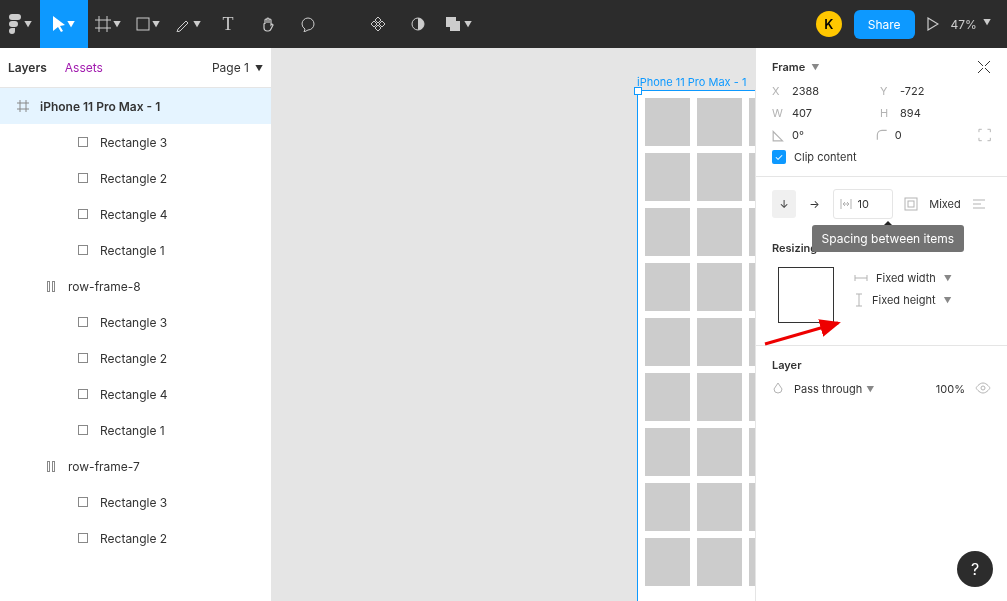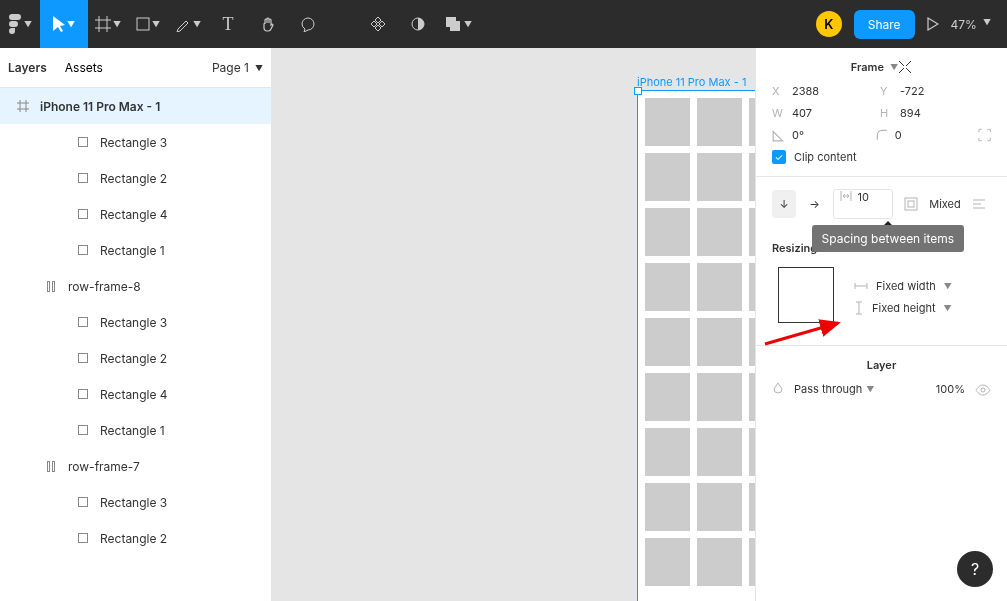--- a/index.html
+++ b/index.html
@@ -12,21 +12,21 @@
 .tb-chev{font-size:8px;margin-left:2px}
 .tb-right{margin-left:auto;display:flex;align-items:center;gap:12px;padding-right:16px}
 .avatar{width:26px;height:26px;border-radius:50%;background:#ffc700;color:#000;display:flex;align-items:center;justify-content:center;font-weight:600;font-size:13px}
 .share-btn{background:#0d99ff;color:#fff;border:none;border-radius:6px;padding:7px 14px;font-size:12px;cursor:pointer}
 .play{color:#ccc;font-size:13px}
 .zoom{color:#ccc;font-size:12px;display:flex;align-items:flex-start;gap:4px}
 
 .main{display:flex;height:553px}
 .left-panel{width:272px;background:#fff;border-right:1px solid #e5e5e5;overflow:hidden}
 .lp-tabs{display:flex;align-items:center;height:40px;padding:0 8px;border-bottom:1px solid #e5e5e5;font-size:12px}
-.lp-tab{margin-right:18px;color:#000000;cursor:pointer}
+.lp-tab{margin-right:18px;color:#a21caf;cursor:pointer}
 .lp-tab.active{color:#333;font-weight:600}
 .lp-page{margin-left:auto;color:#333;display:flex;align-items:center;gap:4px;cursor:pointer}
 .layer-row{height:36px;display:flex;align-items:center;font-size:12px;color:#333;cursor:pointer;padding-left:16px}
 .layer-row.selected{background:#e5f4ff;font-weight:600}
 .layer-row .icon{width:14px;height:14px;margin-right:10px;flex-shrink:0;display:flex;align-items:center;justify-content:center;color:#888}
 .layer-row.depth1{padding-left:44px}
 .layer-row.depth2{padding-left:76px}
 .stack-ic{display:flex;gap:2px}
 .stack-ic span{width:3px;height:11px;border:1px solid #888}
 .rect-ic{width:10px;height:10px;border:1px solid #888}
@@ -35,42 +35,42 @@
 .artboard-label{position:absolute;top:27px;left:365px;font-size:11px;color:#0d99ff}
 .artboard{position:absolute;top:42px;left:365px;width:216px;height:526px;background:#fff;border:1px solid #0d99ff}
 .sel-handle{position:absolute;width:8px;height:8px;background:#fff;border:1px solid #0d99ff}
 .sh-tl{top:-4px;left:-4px}
 .grid{padding:7px;display:flex;flex-direction:column;gap:7px}
 .grow{display:flex;gap:7px}
 .gcell{width:45px;height:48px;background:#ccc}
 
 .right-panel{width:252px;background:#fff;border-left:1px solid #e5e5e5;font-size:11px;color:#333;overflow:hidden}
 .rp-section{padding:12px 16px;border-bottom:1px solid #e5e5e5}
-.rp-head{display:flex;align-items:center;justify-content:center;margin-bottom:10px}
+.rp-head{display:flex;align-items:center;justify-content:space-between;margin-bottom:10px}
 .rp-head h4{font-size:11px;font-weight:600}
 .rp-row{display:flex;align-items:center;margin-bottom:8px;gap:8px}
 .rp-field{display:flex;align-items:center;gap:6px;width:100px}
 .rp-label{color:#b3b3b3;width:14px;font-size:11px}
 .rp-val{color:#333}
 .rp-chev{font-size:8px;color:#888}
 .corner-ic{width:14px;height:14px;color:#b3b3b3}
 .clip-row{display:flex;align-items:center;gap:8px;margin-top:6px}
 .checkbox{width:14px;height:14px;background:#0d99ff;border-radius:2px;display:flex;align-items:center;justify-content:center;color:#fff;font-size:10px}
 .al-controls{display:flex;align-items:center;gap:6px}
 .al-btn{width:28px;height:28px;border:1px solid transparent;border-radius:3px;display:flex;align-items:center;justify-content:center;color:#333;cursor:pointer}
 .al-btn.sel{background:#f0f0f0}
-.al-input{border:1px solid #e5e5e5;border-radius:3px;height:30px;width:68px;display:flex;padding:0 6px;gap:6px;position:relative}
+.al-input{border:1px solid #e5e5e5;border-radius:3px;height:30px;width:68px;display:flex;align-items:center;padding:0 6px;gap:6px;position:relative}
 .al-icon{color:#b3b3b3}
 .tooltip{position:absolute;top:35px;left:-22px;background:#737373;color:#fff;padding:6px 10px;border-radius:3px;font-size:12px;white-space:nowrap}
 .tooltip:before{content:"";position:absolute;top:-4px;left:50%;margin-left:-4px;border:4px solid transparent;border-bottom-color:#222;border-top:none}
 .arrow-annot{position:absolute;top:319px;left:760px;pointer-events:none;z-index:10}
 .resizing-box{width:56px;height:56px;border:1px solid #333;margin:4px 0 0 6px}
-.resize-row{display:flex;align-items:flex-end;gap:10px;margin-bottom:10px}
+.resize-row{display:flex;align-items:center;gap:10px;margin-bottom:10px}
 .resize-opts{margin-left:10px;flex:1}
-.layer-opacity{display:flex;align-items:flex-end;gap:10px}
+.layer-opacity{display:flex;align-items:flex-start;gap:10px}
 .help-btn{position:absolute;bottom:14px;right:14px;width:36px;height:36px;border-radius:50%;background:#2c2c2c;color:#fff;display:flex;align-items:center;justify-content:center;font-size:16px;cursor:pointer}
 svg{display:block}
 </style>
 </head>
 <body>
 
 <div class="toolbar">
   <div class="tb-left">
     <div class="tb-btn">
       <svg width="14" height="20" viewBox="0 0 14 20">

